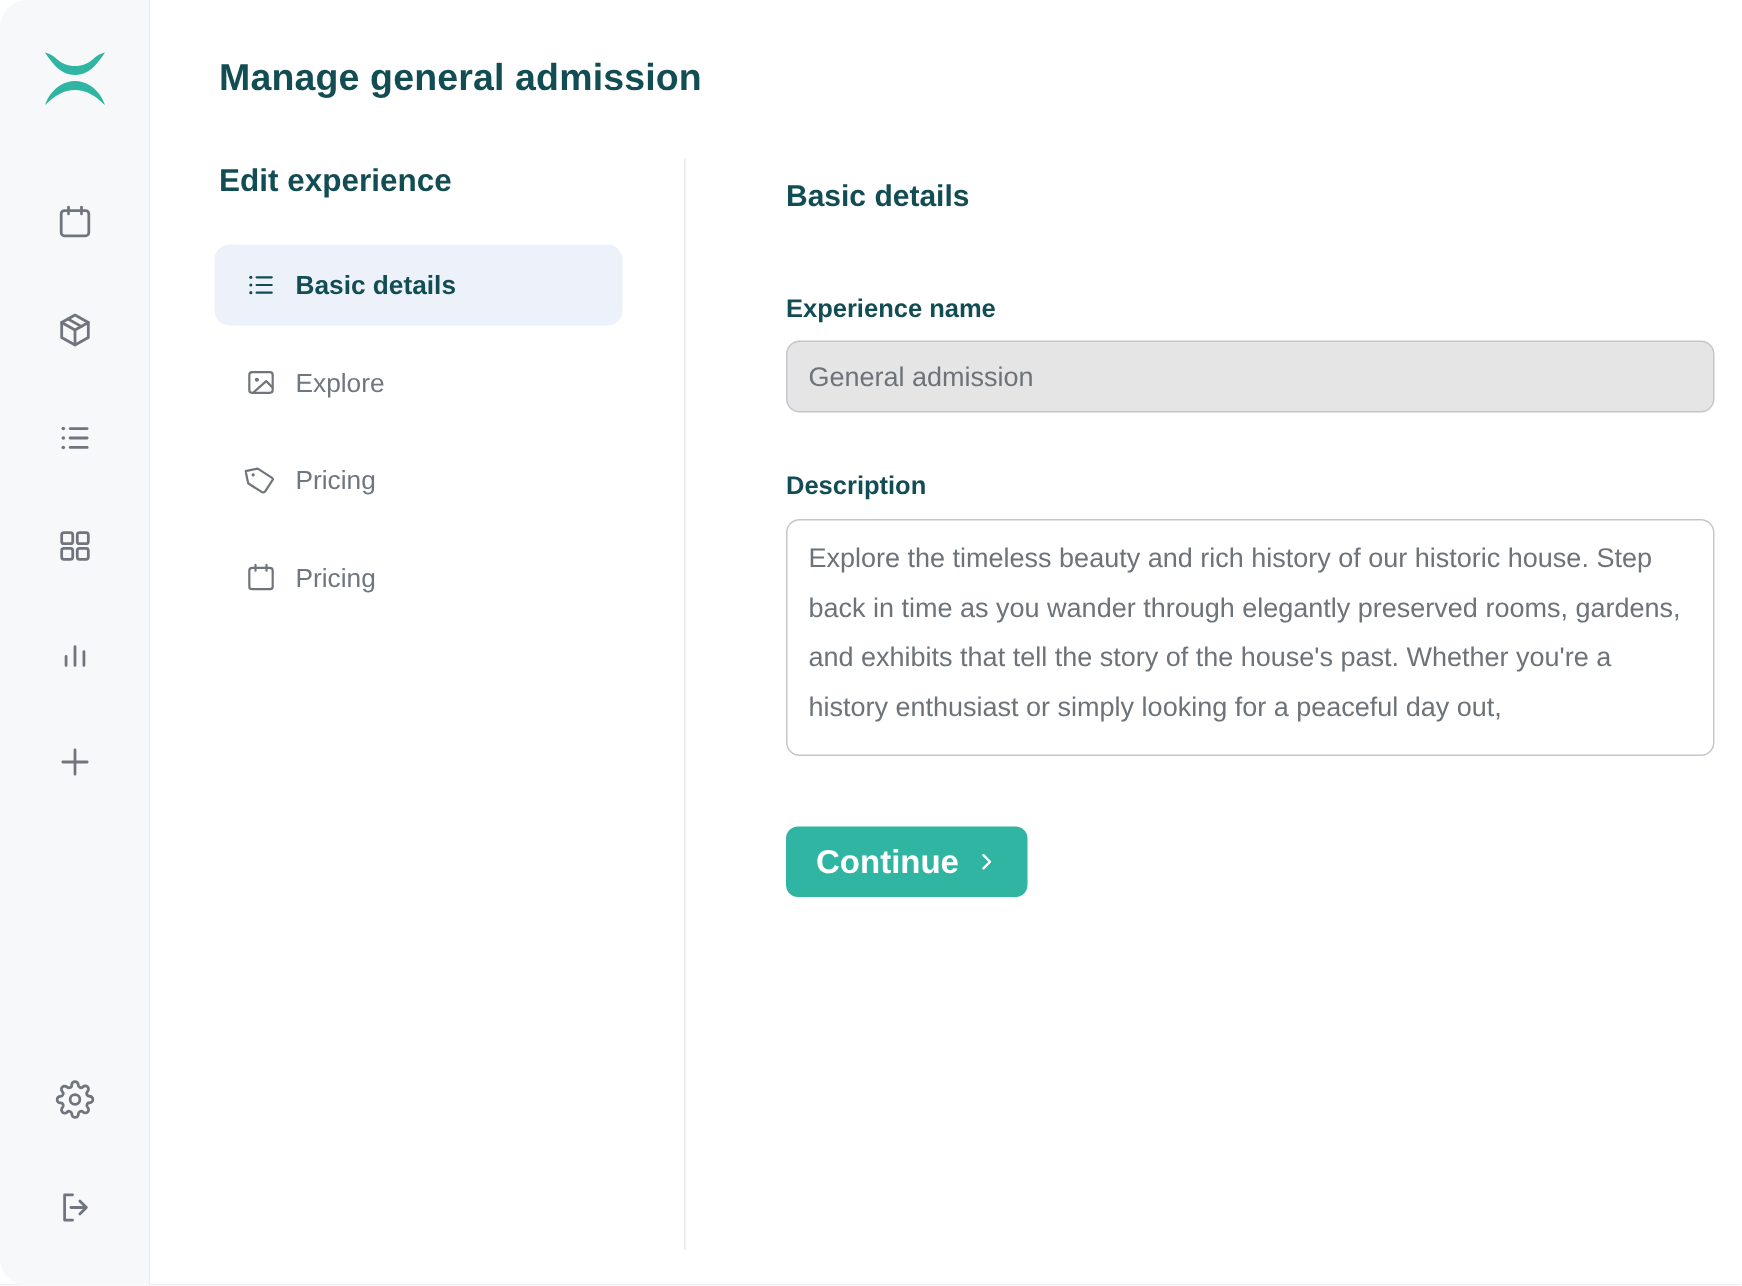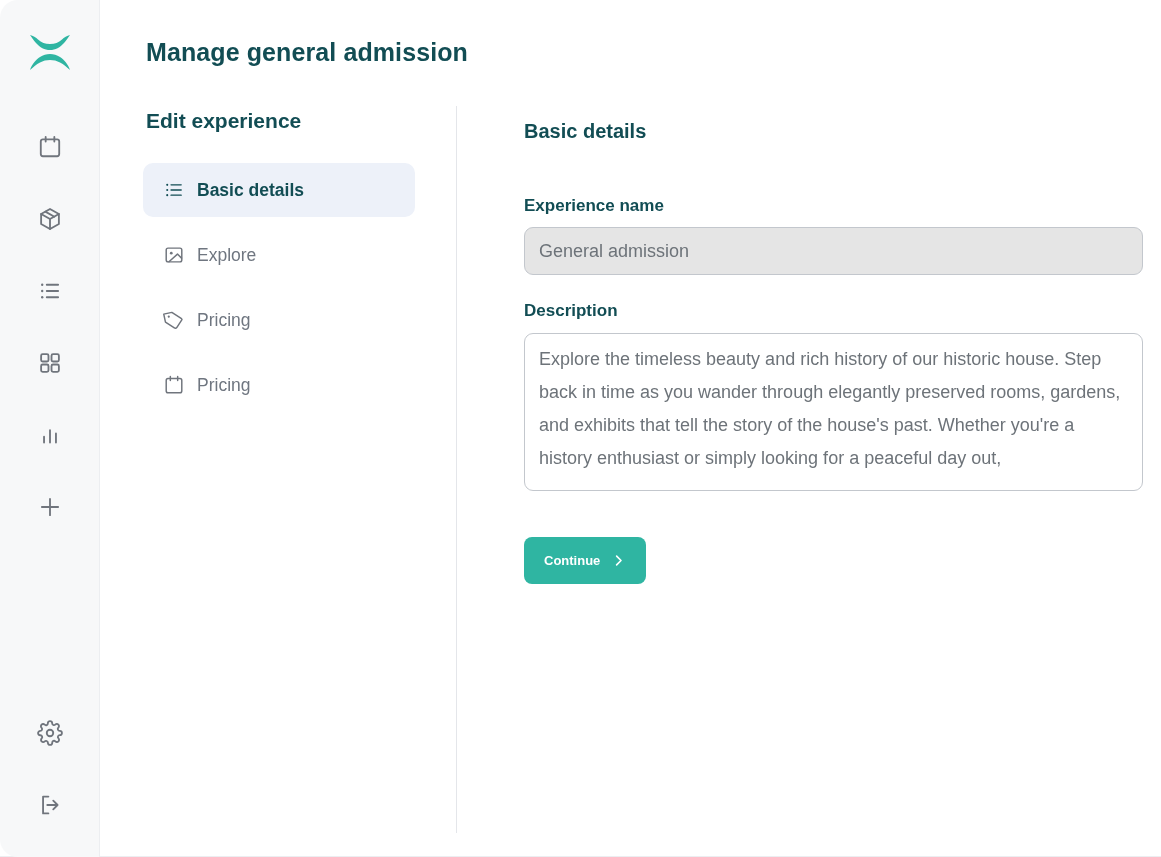--- a/index.html
+++ b/index.html
@@ -48,39 +48,39 @@
   .nav-icon { stroke:#70757d; fill:none; stroke-width:1.6; stroke-linecap:round; stroke-linejoin:round; }
   .nav-item.selected .nav-icon { stroke:#124d54; }
   .nav-item.selected .nav-icon .fill { fill:#124d54; }
   .nav-icon .fill { fill:#70757d; stroke:none; }
 
   
   .form-col { flex:1; padding-left:42px; }
   .form-heading { margin:14px 0 0; font-size:20px; font-weight:700; color:#124d54; }
   .field-label { display:block; font-size:17px; font-weight:700; color:#124d54; }
   .label-name { margin-top:53px; }
-  .label-desc { margin-top:26px; }
+  .label-desc { margin-top:39px; }
   .text-input {
     margin-top:11px; width:619px; height:48px;
     border:1.5px solid #c3c7cd; border-radius:9px;
     padding:0 14px; font-size:18px; color:#6d7379;
     font-family:"Liberation Sans", sans-serif; background:#e5e5e5; outline:none;
   }
   .text-area {
     margin-top:12px; width:619px; height:158px;
     border:1.5px solid #c3c7cd; border-radius:9px;
     padding:9px 14px; font-size:18px; line-height:33px; color:#6d7379;
     font-family:"Liberation Sans", sans-serif; background:#fff; outline:none; resize:none;
     overflow:hidden;
   }
   .continue-btn {
     margin-top:42px; height:47px; padding:0 20px;
     display:inline-flex; align-items:center; gap:11px;
     background:#2fb5a2; border:none; border-radius:8px; cursor:pointer;
-    color:#ffffff; font-size:13px; font-weight:700;
+    color:#ffffff; font-size:22px; font-weight:700;
     font-family:"Liberation Sans", sans-serif;
   }
 </style>
 </head>
 <body>
 
 <div class="app">
 
   <div class="sidebar">
     <div class="logo">

